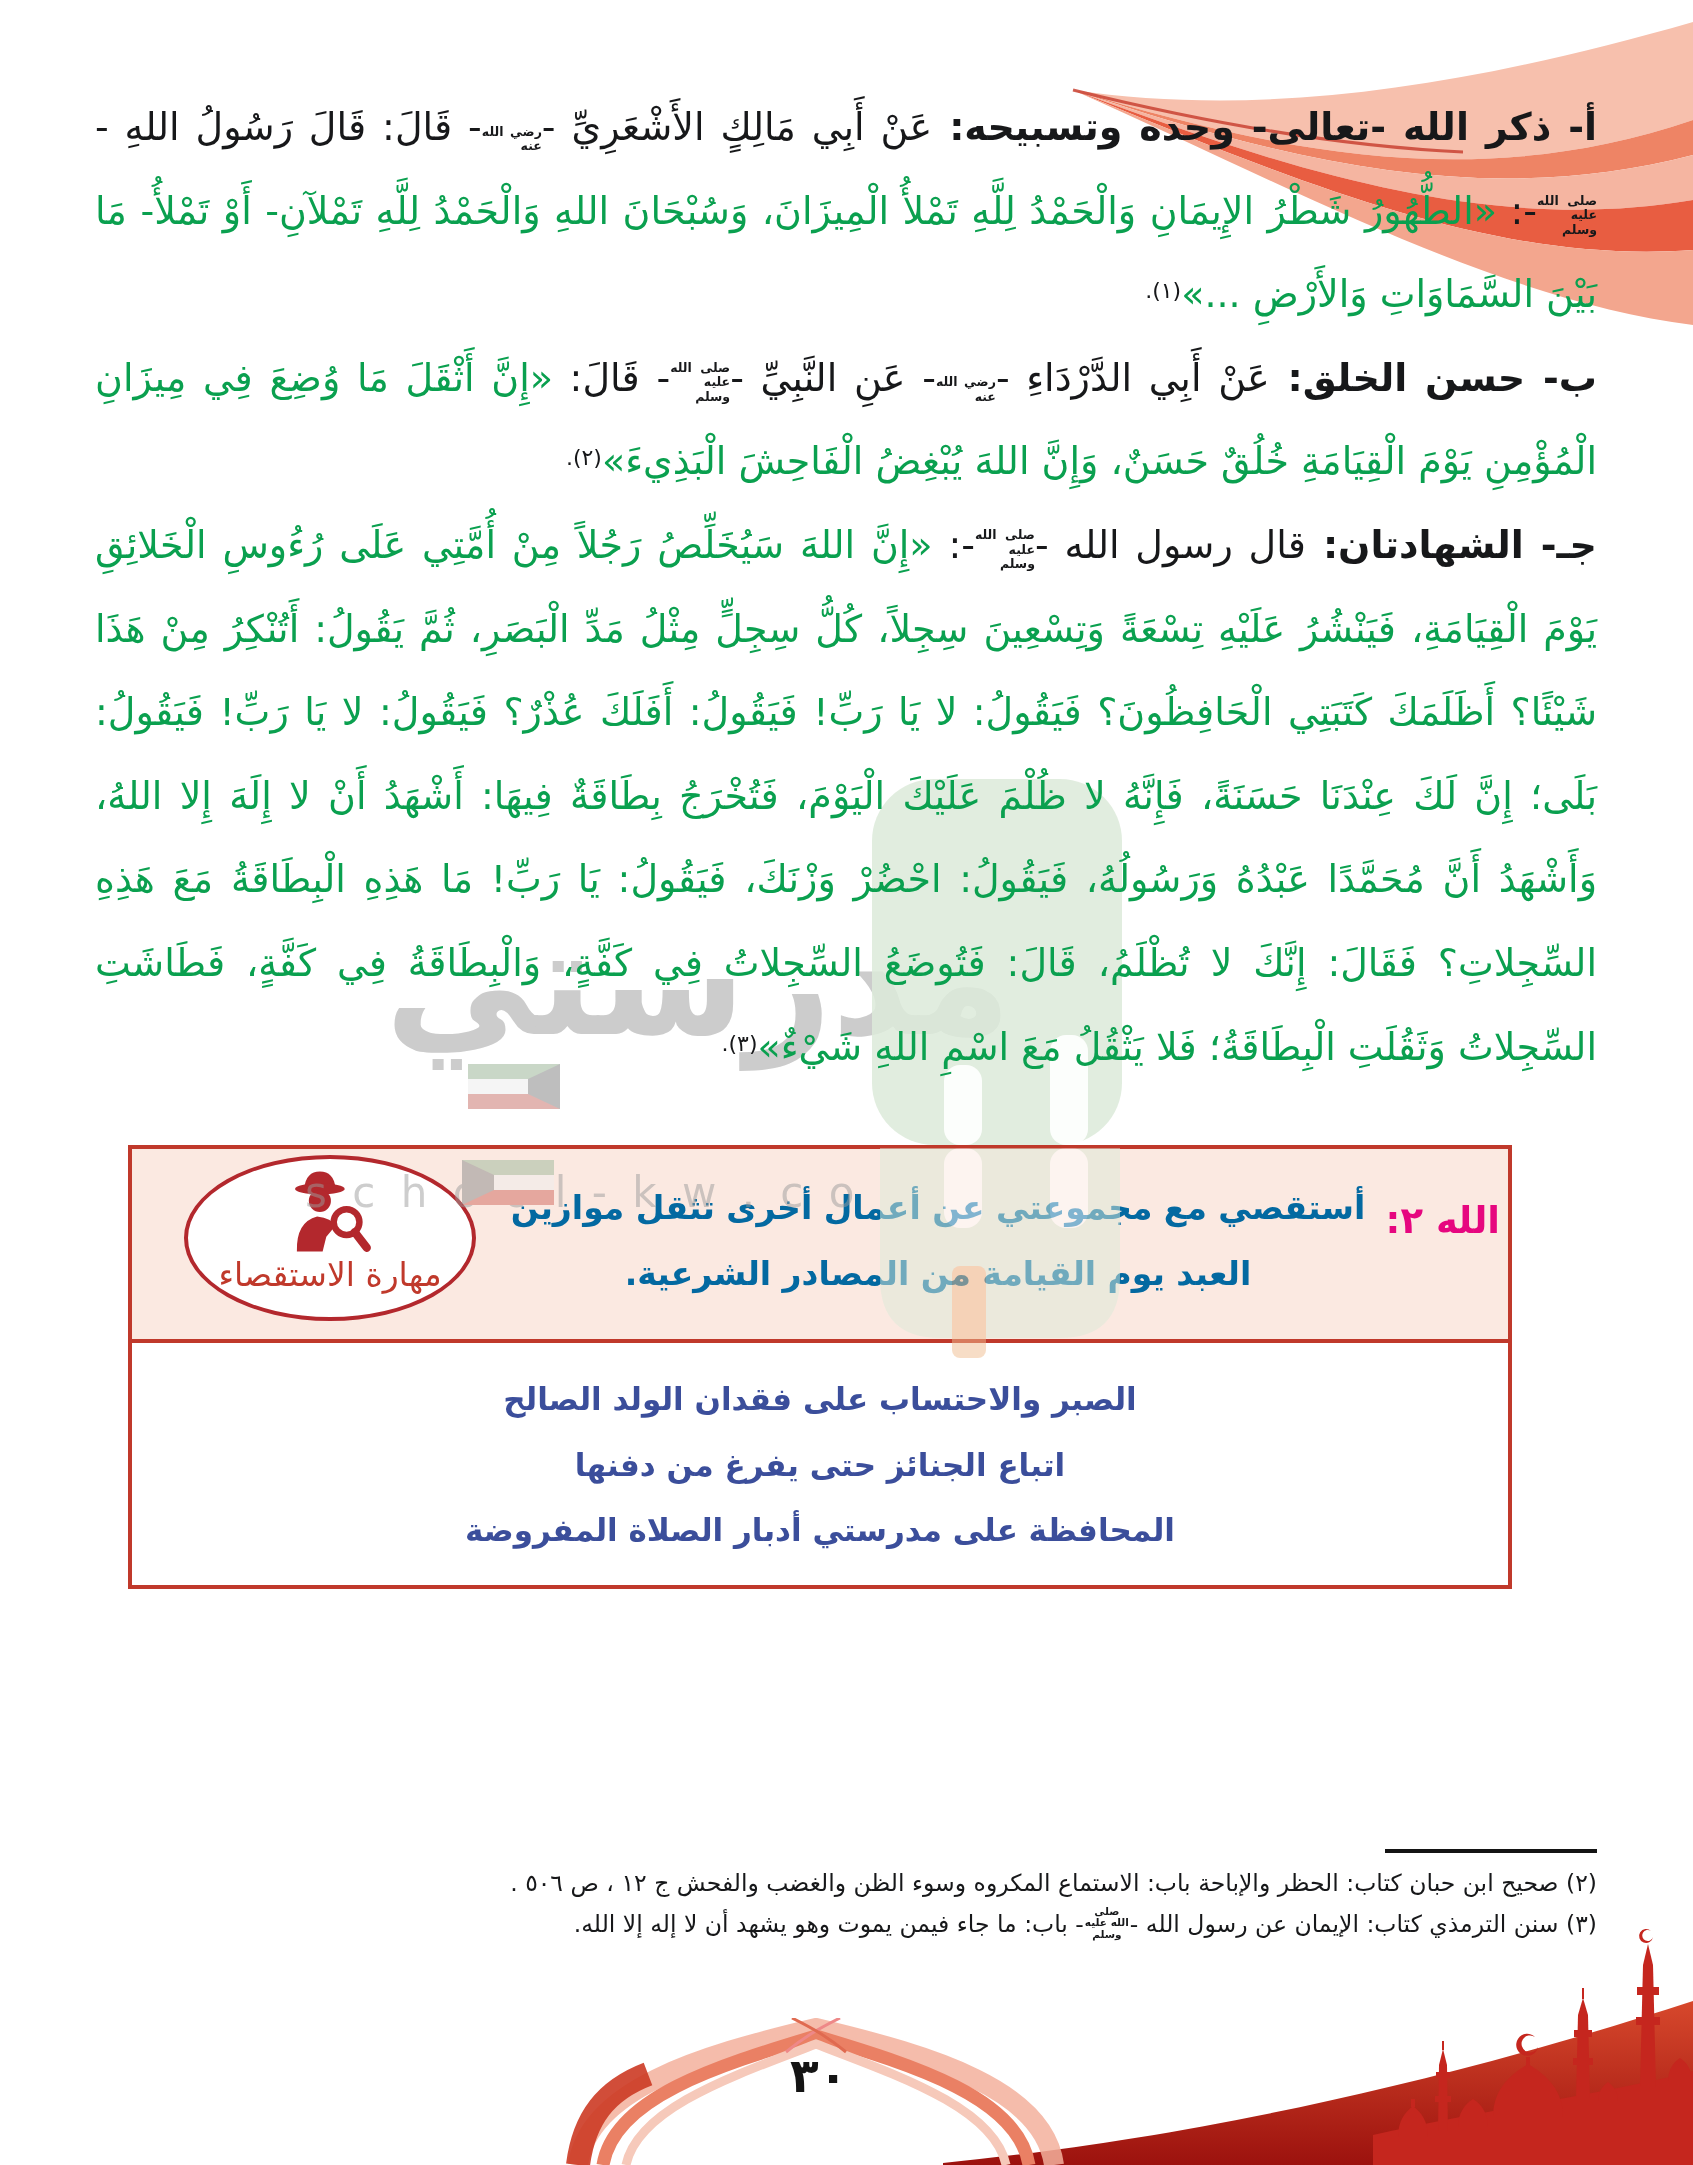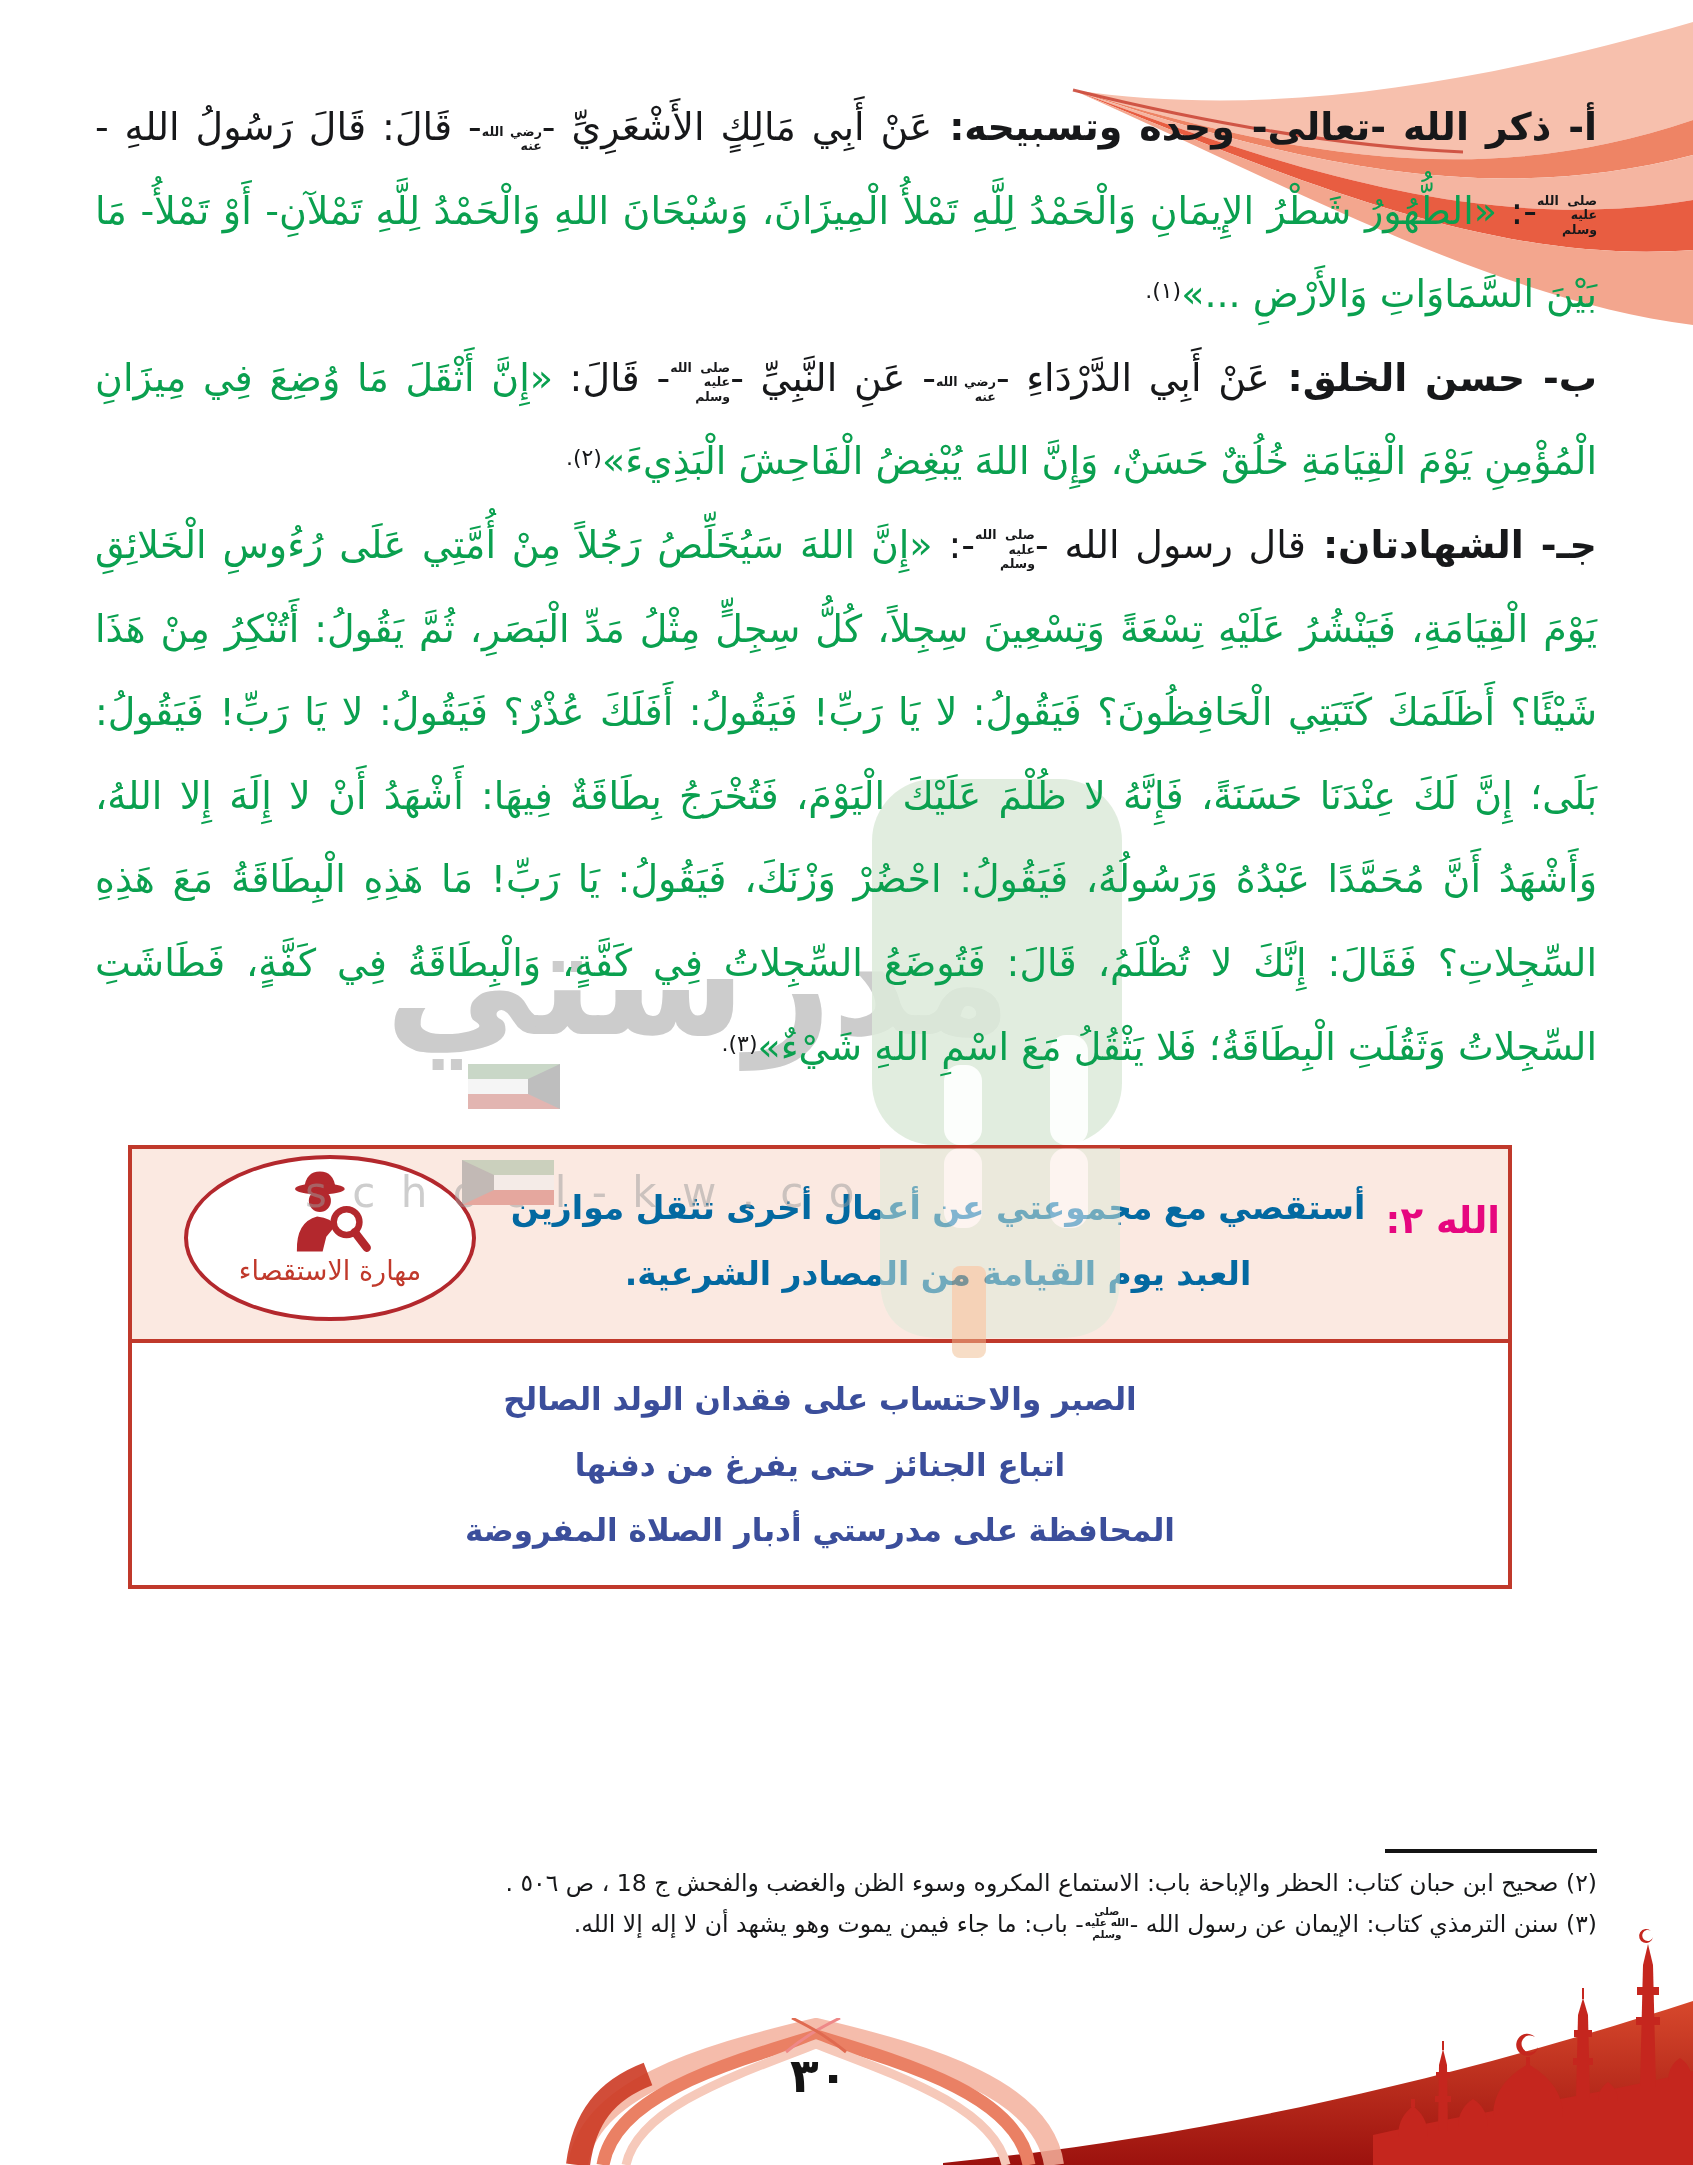--- a/index.html
+++ b/index.html
@@ -34,21 +34,21 @@
 
   
   .activity-box{position:absolute;left:128px;top:1145px;width:1384px;height:444px;
                 border:4px solid #c0392b;background:#ffffff;z-index:3;box-sizing:border-box;}
   .act-top{position:relative;height:190px;background:#fbe9e1;border-bottom:4px solid #c0392b;}
   .act-label{position:absolute;right:8px;top:50px;color:#e6067f;font-weight:bold;font-size:37px;direction:rtl;}
   .act-prompt{position:absolute;right:130px;top:26px;width:880px;text-align:center;font-weight:bold;
               font-size:33px;line-height:2.0;color:#0369a1;direction:rtl;}
   .badge{position:absolute;left:52px;top:6px;width:292px;height:166px;background:#ffffff;
          border:4px solid #b3282d;border-radius:50%;text-align:center;box-sizing:border-box;}
-  .badge-label{color:#c0392b;font-size:27px;margin-top:-4px;direction:rtl;}
+  .badge-label{color:#c0392b;font-size:33px;margin-top:-4px;direction:rtl;}
   .act-bottom{text-align:center;padding-top:24px;}
   .answer{color:#3b4e9b;font-weight:bold;font-size:31px;line-height:2.12;direction:rtl;}
 
   
   .footnote-sep{position:absolute;right:96px;top:1849px;width:212px;height:4px;background:#141414;z-index:3;}
   .footnotes{position:absolute;right:96px;top:1863px;width:1270px;z-index:3;direction:rtl;
              text-align:right;font-size:23.5px;line-height:1.73;color:#17181a;}
 
   .page-number{position:absolute;left:790px;top:2048px;font-size:47px;font-weight:bold;
                color:#141414;z-index:3;}
@@ -127,21 +127,21 @@
     <svg style="position:absolute;left:462px;top:1158px;" width="92" height="50" viewBox="0 0 92 50">
       <rect x="0" y="2" width="92" height="15" fill="#9db89a"></rect>
       <rect x="0" y="17" width="92" height="15" fill="#eeeeee"></rect>
       <rect x="0" y="32" width="92" height="15" fill="#d0675e"></rect>
       <path d="M0 2 L32 17 L32 32 L0 47 Z" fill="#8a8a8a"></path>
     </svg>
   </div>
 
   <div class="footnote-sep"></div>
   <div class="footnotes">
-    <div><span>(٢)</span> <span>صحيح ابن حبان  كتاب: الحظر والإباحة  باب: الاستماع المكروه وسوء الظن والغضب والفحش ج 18 ، ص ٥٠٦ .</span></div>
+    <div><span>(٢)</span> <span>صحيح ابن حبان  كتاب: الحظر والإباحة  باب: الاستماع المكروه وسوء الظن والغضب والفحش ج ١٢ ، ص ٥٠٦ .</span></div>
     <div><span>(٣)</span> <span>سنن الترمذي  كتاب: الإيمان عن رسول الله -</span><span class="hon-sm">صلى الله عليه وسلم</span><span>-  باب: ما جاء فيمن يموت وهو يشهد أن لا إله إلا الله.</span></div>
   </div>
 
   <svg class="mosque" viewBox="0 0 750 260">
     <defs>
       <linearGradient id="bandg" x1="0" y1="0" x2="0" y2="1">
         <stop offset="0" stop-color="#d7482c"></stop>
           <stop offset="1" stop-color="#9c120e"></stop>
       </linearGradient>
     </defs>

